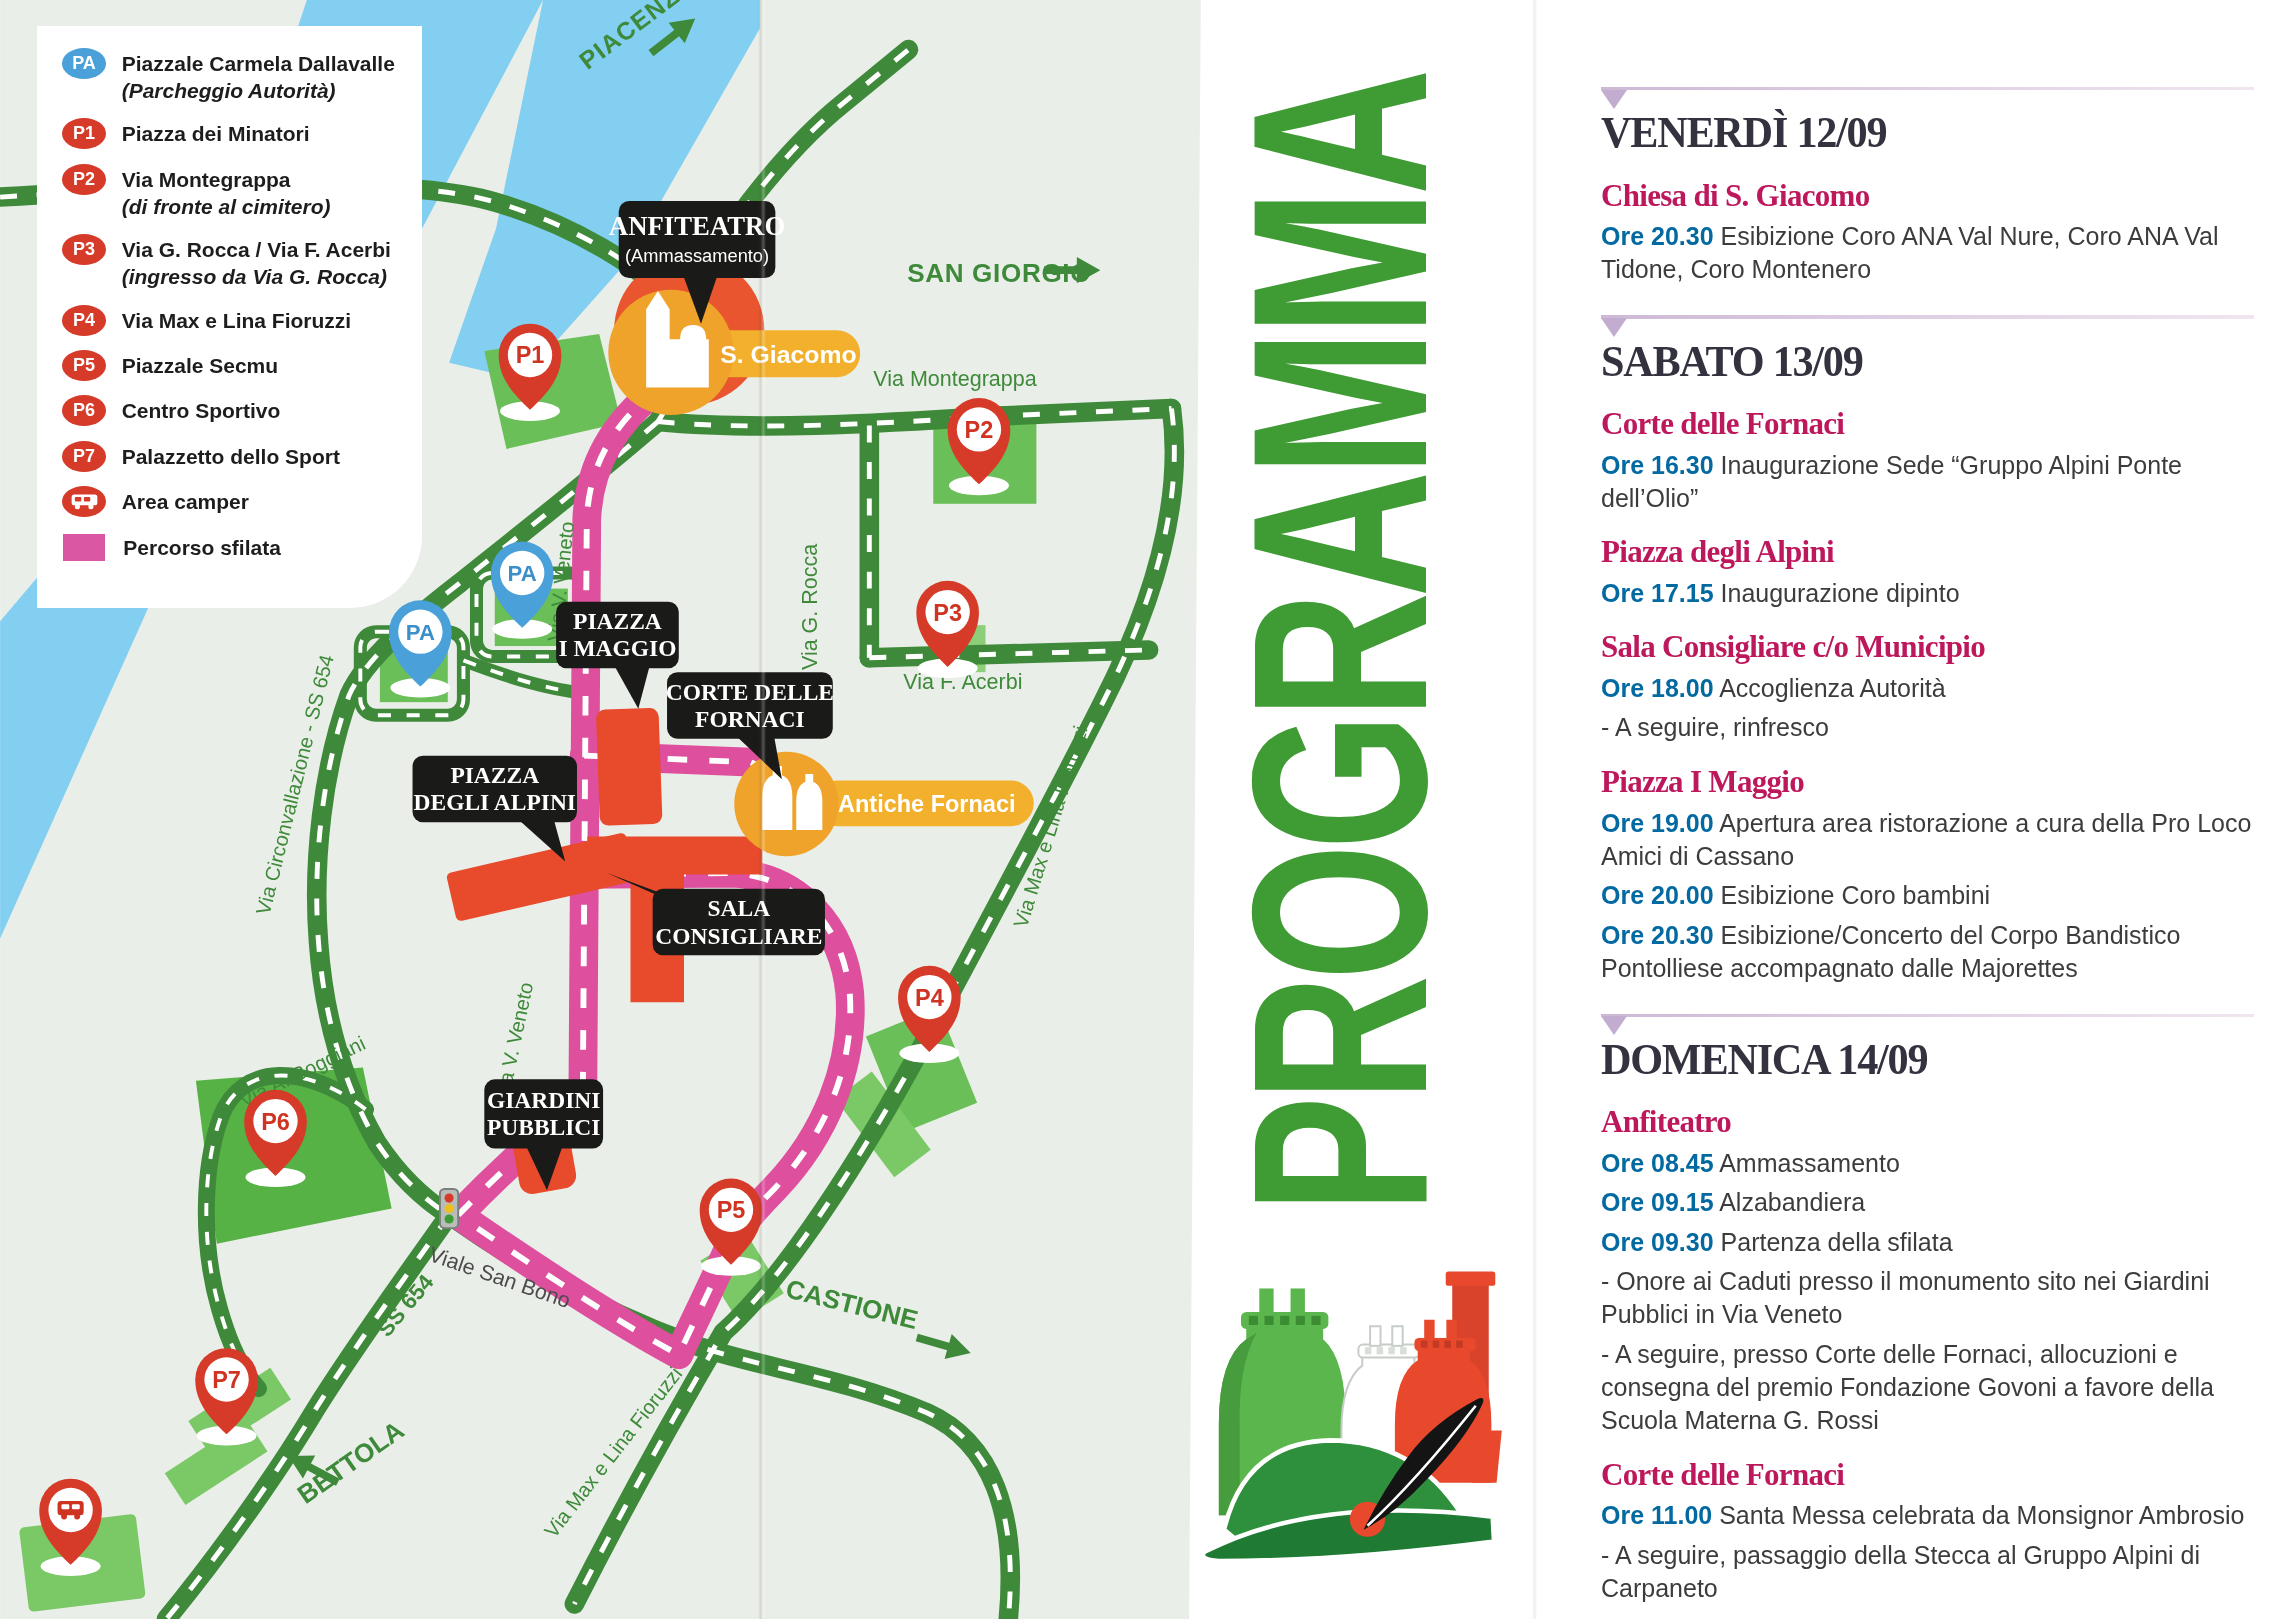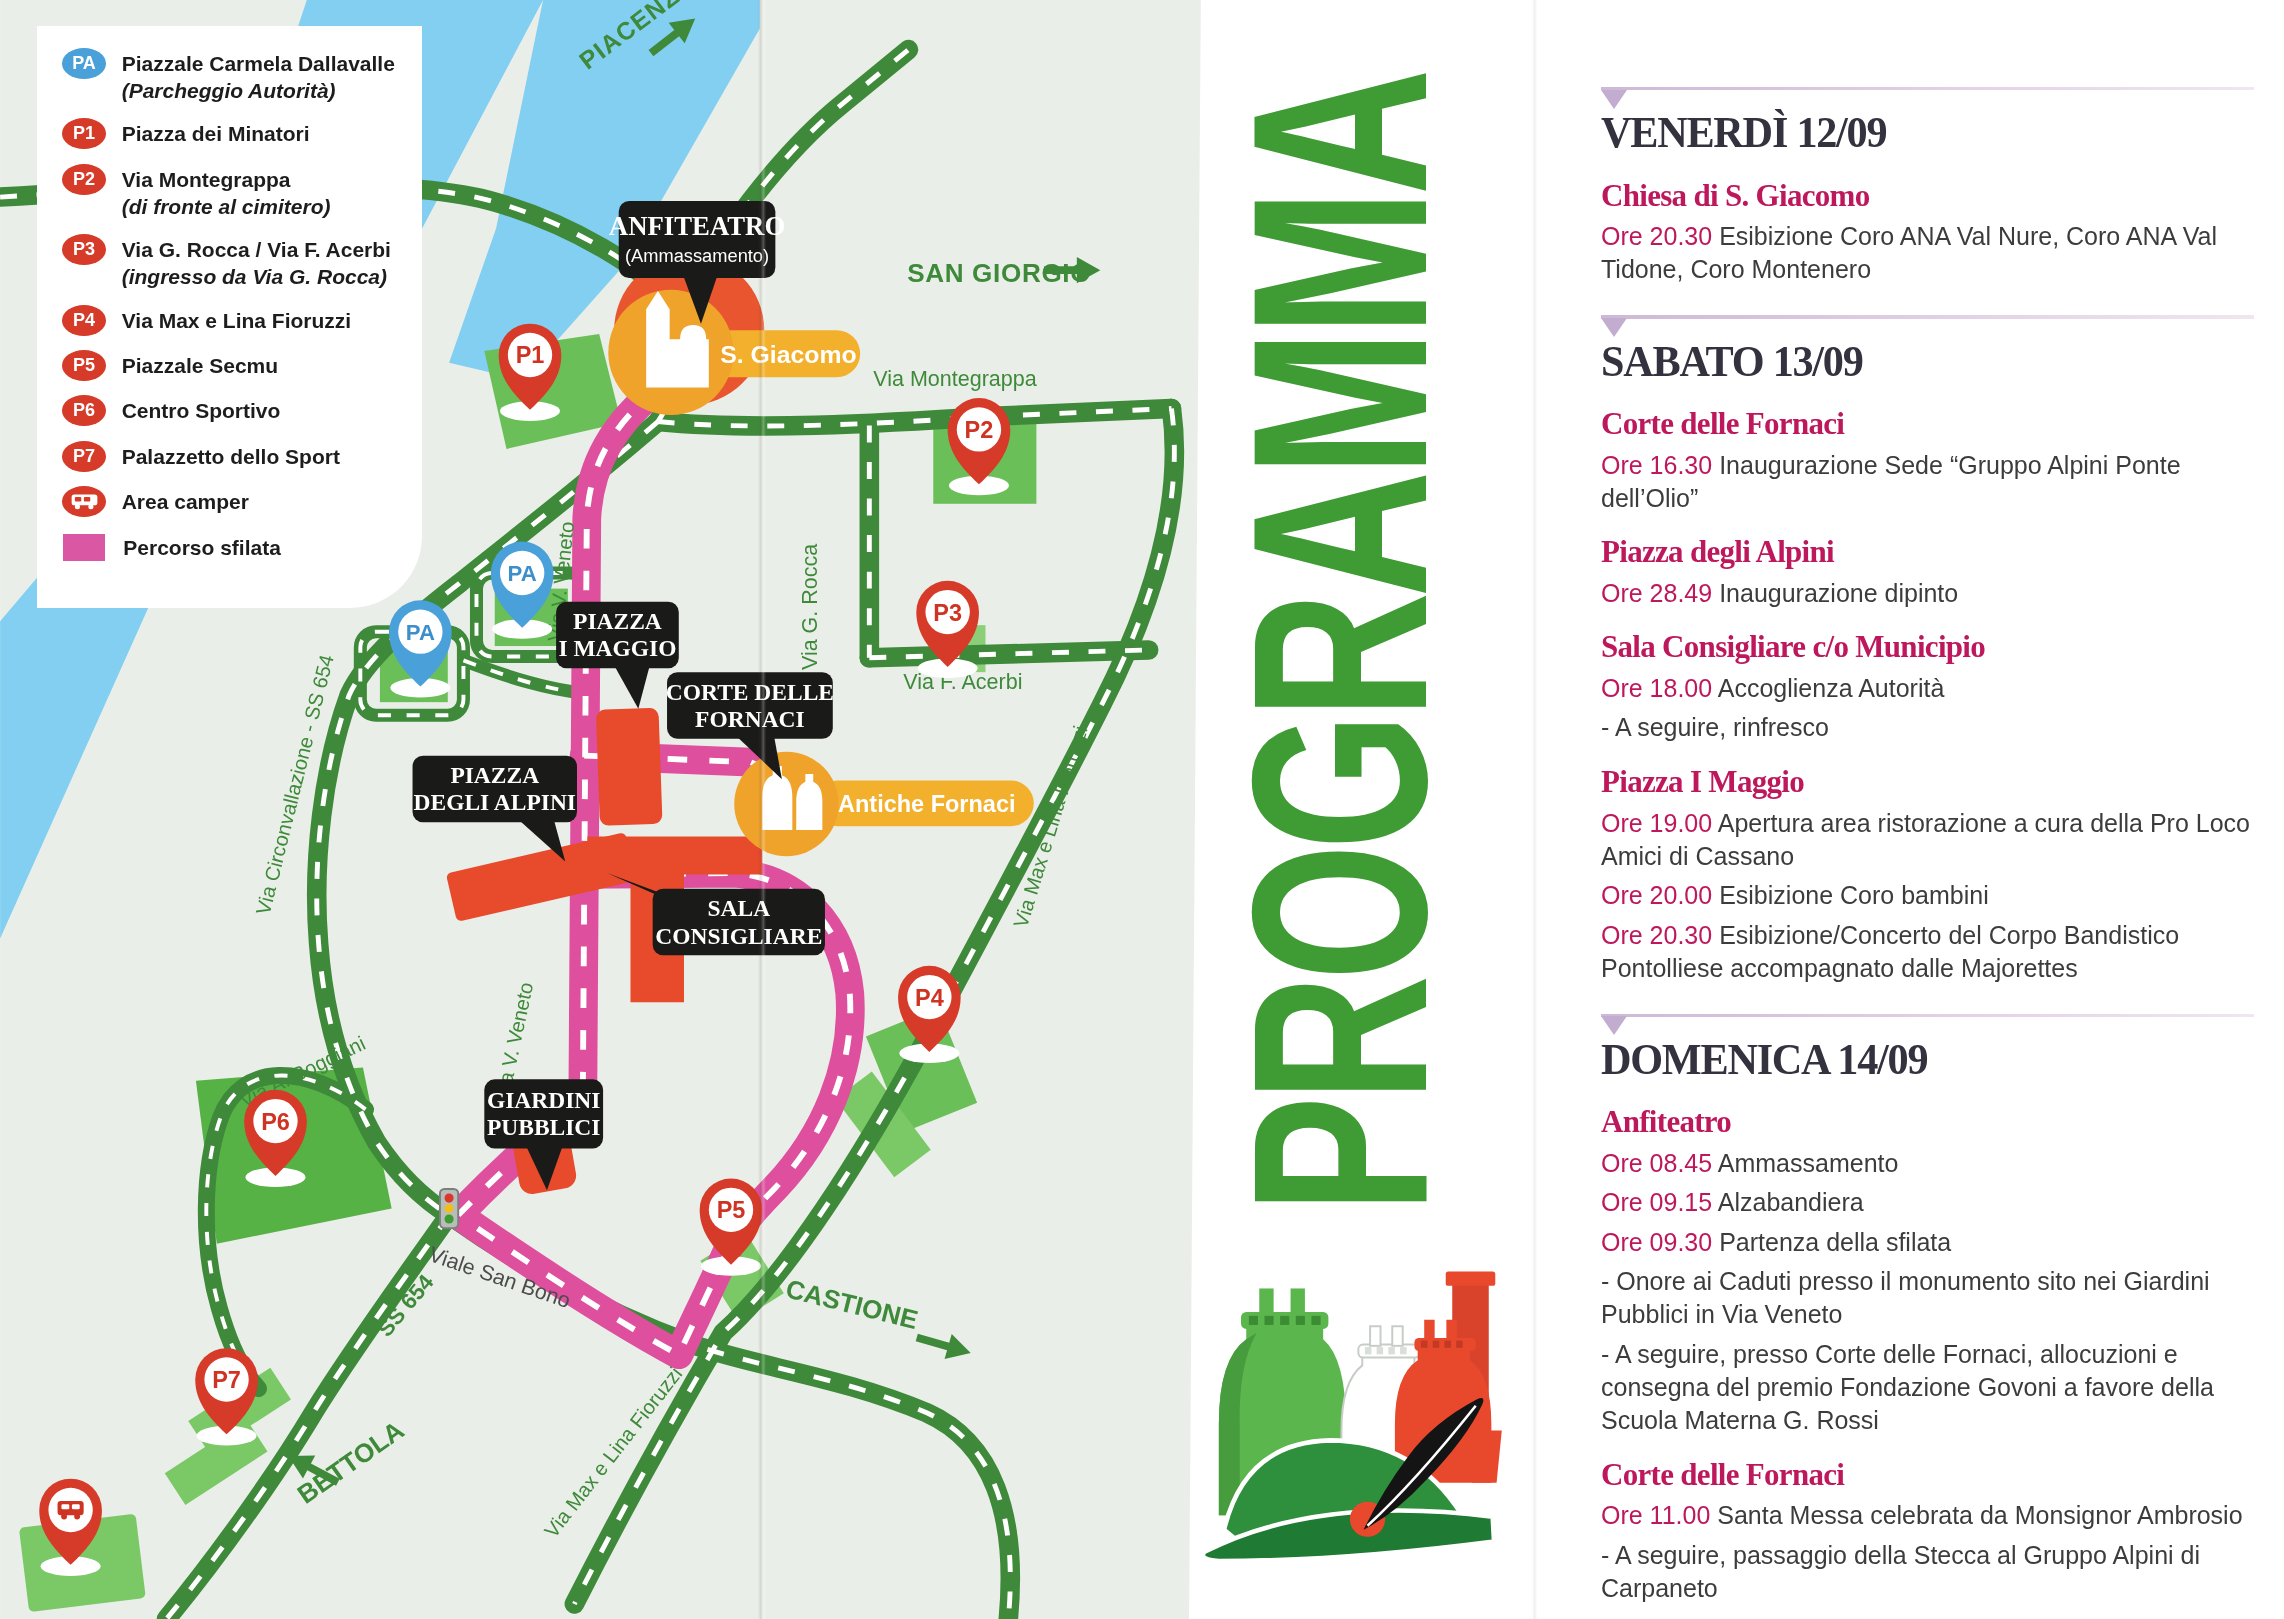--- a/index.html
+++ b/index.html
@@ -31,21 +31,21 @@
   .prog{position:absolute;left:1561px;top:10px;width:723px;height:1619px;background:#fff;
         box-sizing:border-box;padding:77px 26px 0 40px;color:#3d3d3d;}
   .sep{position:relative;height:3.3px;background:linear-gradient(90deg,#cdb9d6,#e3d4e6 60%,#efe6ef);margin-right:3.9px;}
   .sep .tri{position:absolute;left:0;top:2.6px;width:0;height:0;border-left:13px solid transparent;
             border-right:13px solid transparent;border-top:19.6px solid #c2add0;}
   h2.day{margin:17px 0 0 0;font-family:"Liberation Serif",serif;font-weight:700;color:#35323f;
          font-size:44px;letter-spacing:-1.3px;transform:scaleX(0.96);transform-origin:left;}
   h3.venue{margin:19.6px 0 0 0;font-family:"Liberation Serif",serif;font-weight:700;color:#be185d;
            font-size:31px;letter-spacing:-0.7px;}
   p.ev{margin:6.5px 0 0 0;font-size:25px;line-height:33px;color:#3c3c3c;}
-  p.ev .ore{color:#be185d;font-weight:normal;}
+  p.ev .ore{color:#0369a1;font-weight:bold;}
   .gap-lg{margin-top:29px;}
   
   .logo{position:absolute;left:1199px;top:1235px;z-index:6;}
 </style>
 </head>
 <body>
 
 <div class="page">
 
   <div class="map-wrap">
@@ -405,21 +405,21 @@
 
     <div class="sep gap-lg">
         <div class="tri"></div>
       </div>
     <h2 class="day">SABATO 13/09</h2>
 
     <h3 class="venue">Corte delle Fornaci</h3>
     <p class="ev"><span class="ore">Ore 16.30</span> <span>Inaugurazione Sede “Gruppo Alpini Ponte dell’Olio”</span></p>
 
     <h3 class="venue">Piazza degli Alpini</h3>
-    <p class="ev"><span class="ore">Ore 28.49</span> <span>Inaugurazione dipinto</span></p>
+    <p class="ev"><span class="ore">Ore 17.15</span> <span>Inaugurazione dipinto</span></p>
 
     <h3 class="venue">Sala Consigliare c/o Municipio</h3>
     <p class="ev"><span class="ore">Ore 18.00</span> <span>Accoglienza Autorità</span></p>
     <p class="ev"><span>-  A seguire, rinfresco</span></p>
 
     <h3 class="venue">Piazza I Maggio</h3>
     <p class="ev"><span class="ore">Ore 19.00</span> <span>Apertura area ristorazione a cura della Pro Loco Amici di Cassano</span></p>
     <p class="ev"><span class="ore">Ore 20.00</span> <span>Esibizione Coro bambini</span></p>
     <p class="ev"><span class="ore">Ore 20.30</span> <span>Esibizione/Concerto del Corpo Bandistico Pontolliese accompagnato dalle Majorettes</span></p>
 

